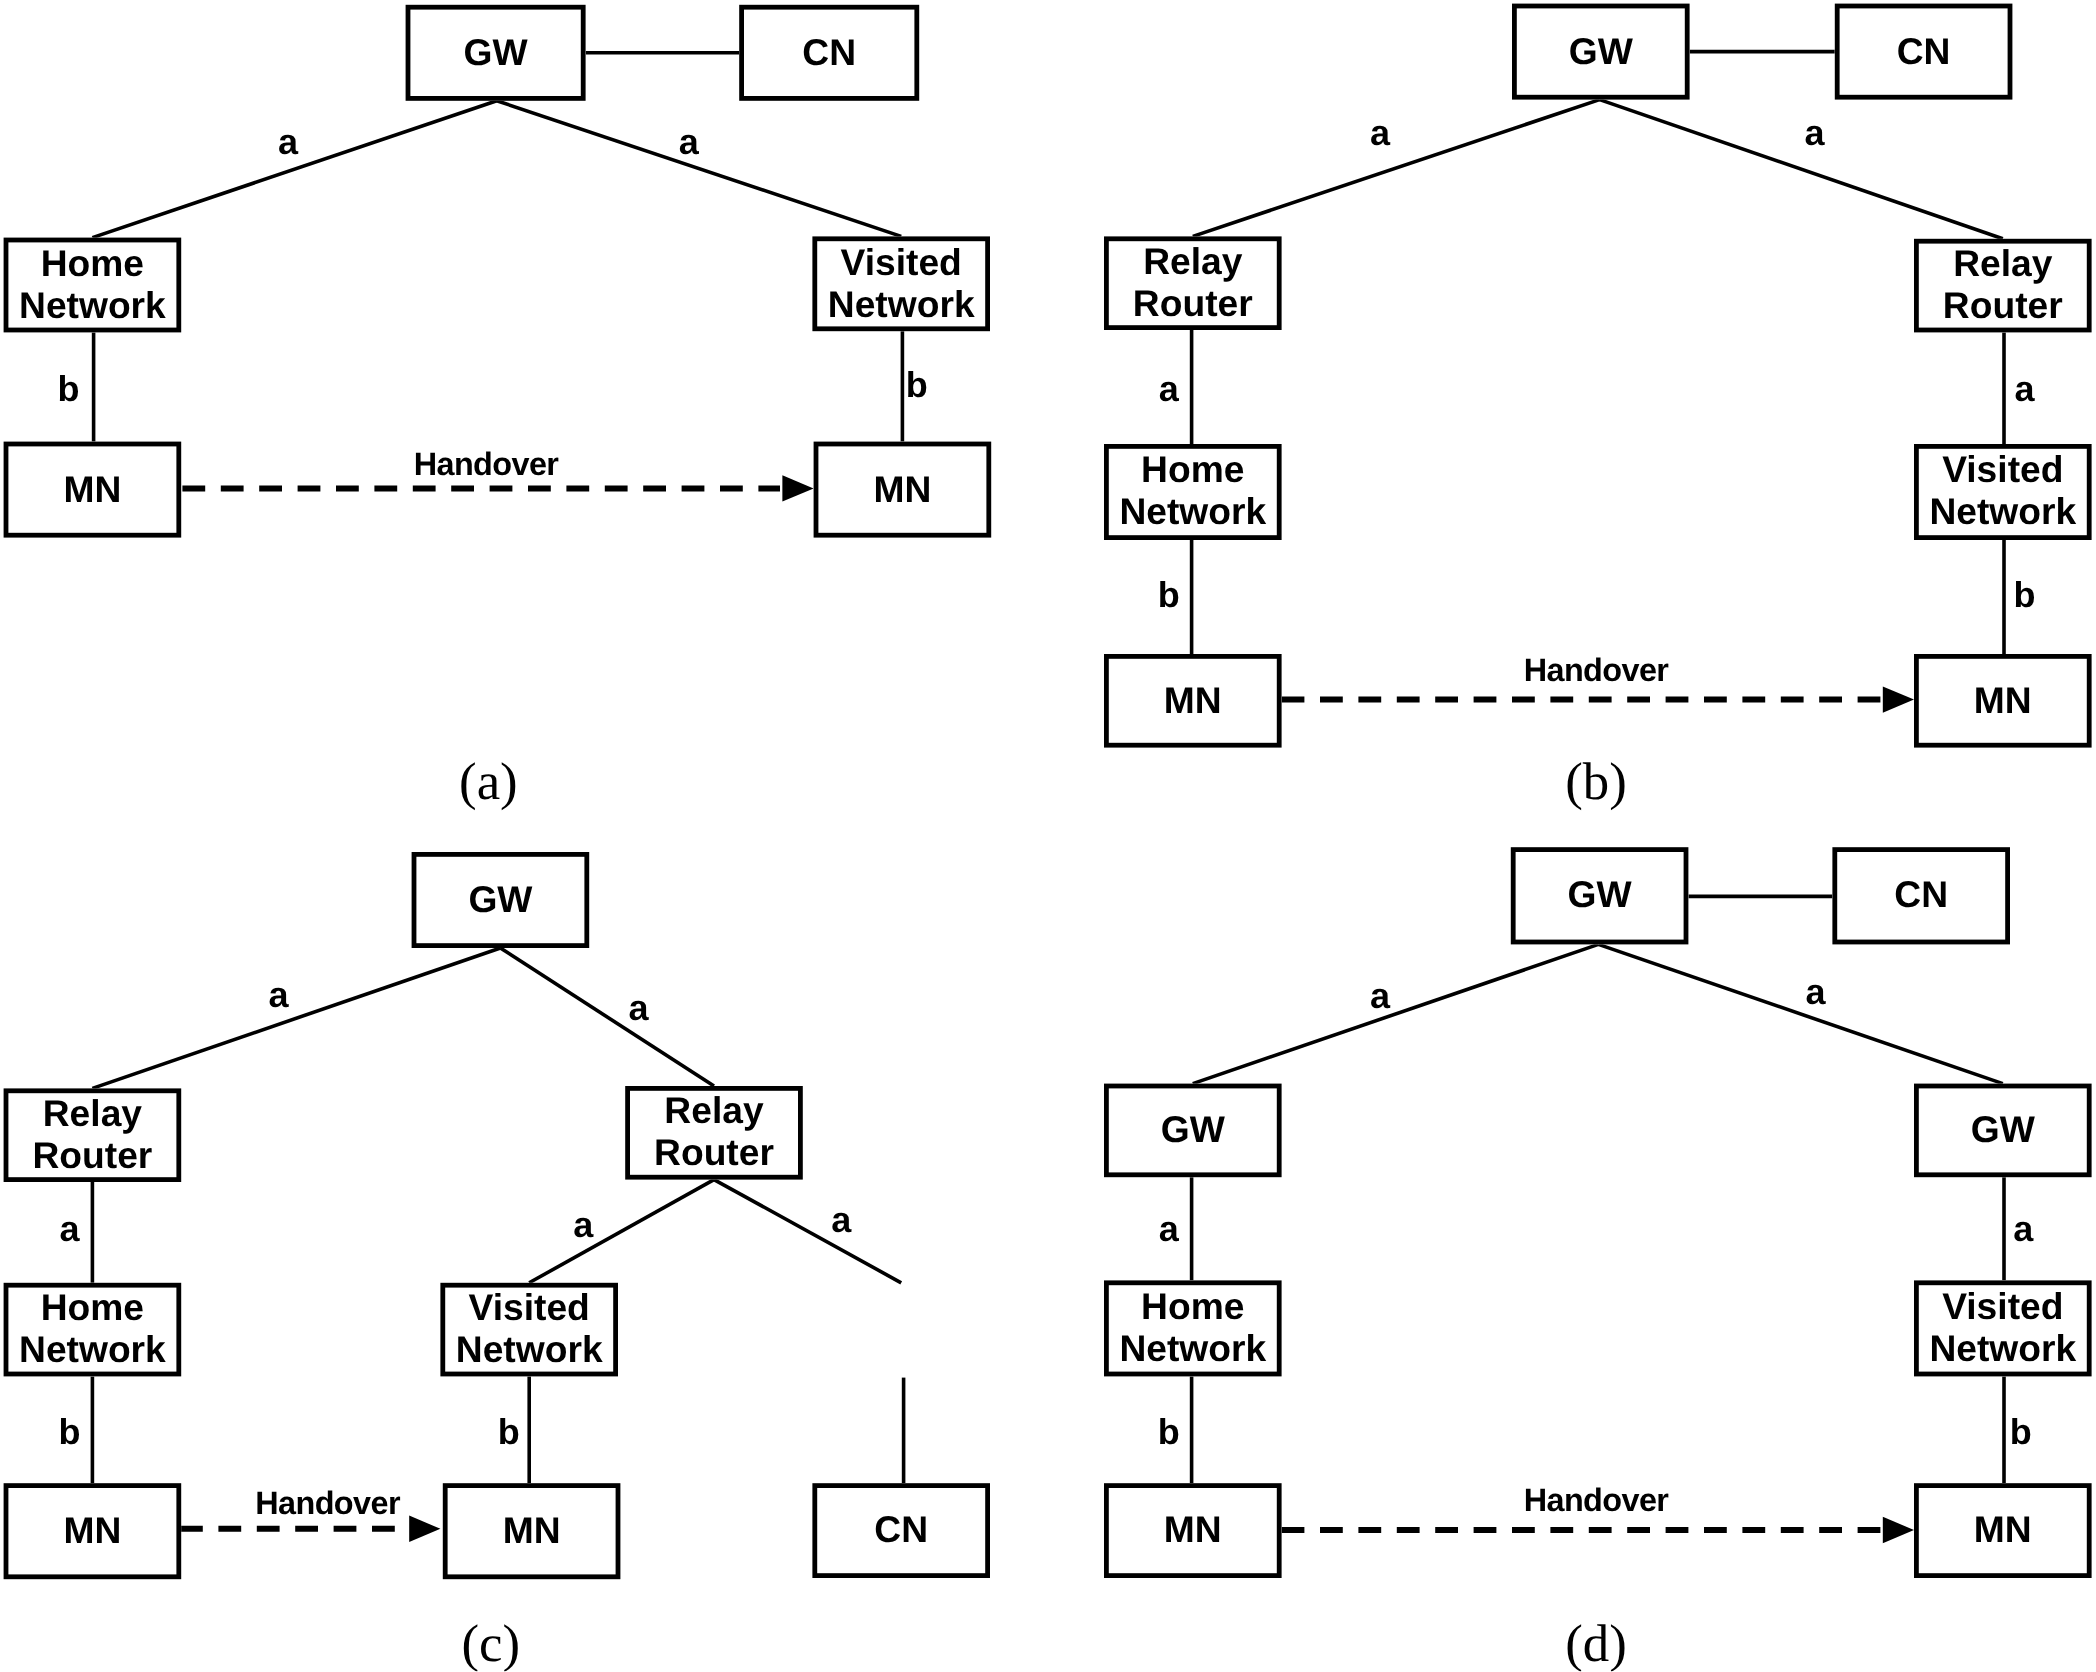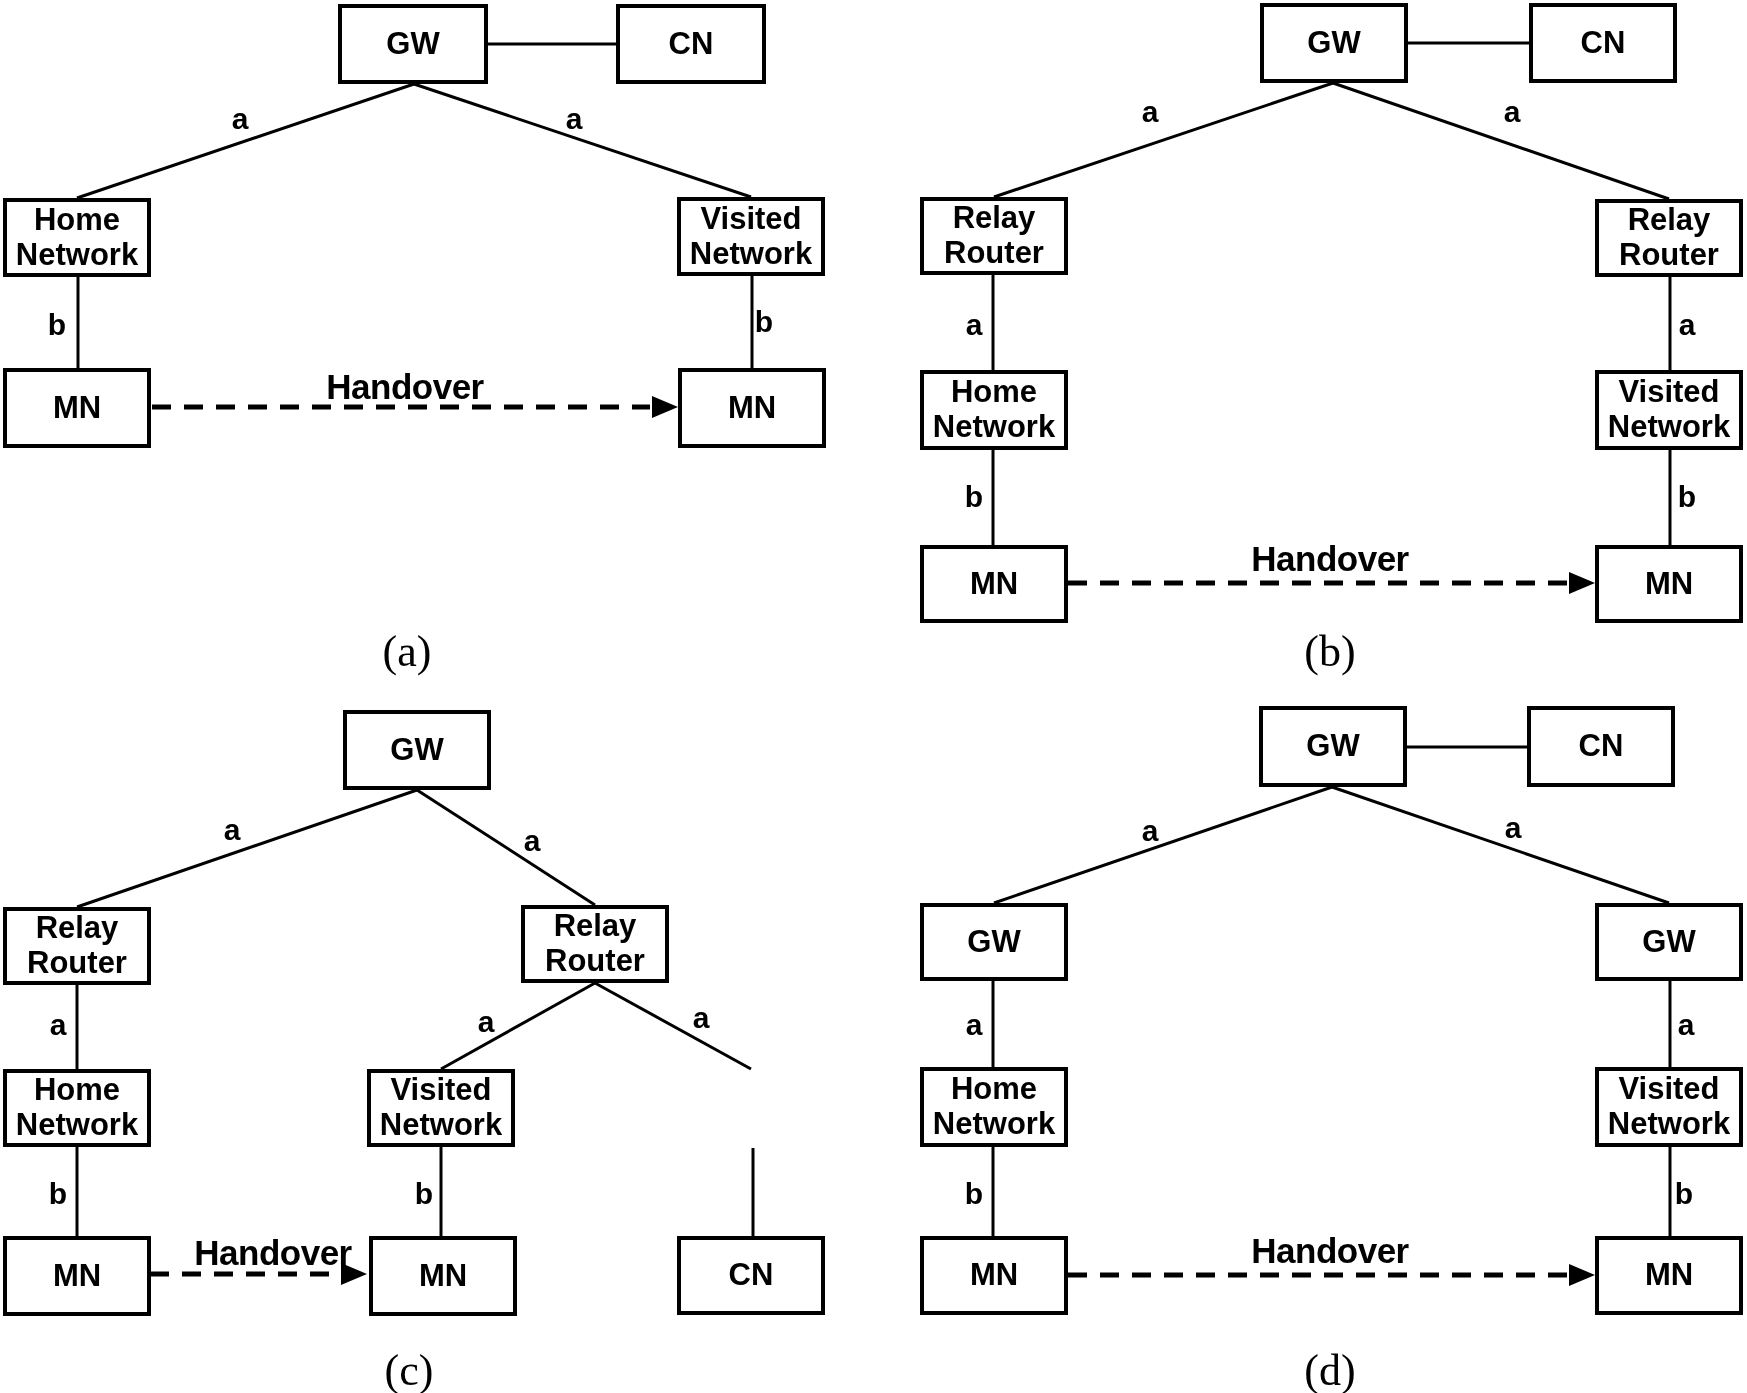--- a/index.html
+++ b/index.html
@@ -3,21 +3,21 @@
 <meta charset="utf-8">
 <style>
   html,body{margin:0;padding:0;background:#ffffff;}
   .figure{position:relative;width:1747px;height:1393px;background:#ffffff;
           font-family:"Liberation Sans",sans-serif;color:#000;overflow:hidden;padding-left:11px;}
   .figure svg{position:absolute;left:0;top:0;}
   .node{position:absolute;box-sizing:border-box;border:4px solid #000;background:#fff;
         display:flex;align-items:center;justify-content:center;text-align:center;
         font-weight:bold;font-size:31px;line-height:1.12;padding:0 2px;}
   .lbl{position:absolute;transform:translate(-50%,-50%);font-weight:bold;font-size:30px;white-space:nowrap;}
-  .hand{position:absolute;transform:translate(-50%,-50%);font-weight:bold;font-size:35px;
+  .hand{position:absolute;transform:translate(-50%,-50%);font-weight:bold;font-size:27px;
         letter-spacing:-0.5px;white-space:nowrap;}
   .caption{position:absolute;transform:translate(-50%,-50%);font-family:"Liberation Serif",serif;
            font-size:44px;font-weight:400;white-space:nowrap;}
 </style>
 </head>
 <body>
 
 <div class="figure">
 
   <svg width="1747" height="1393" viewBox="0 0 1747 1393">

